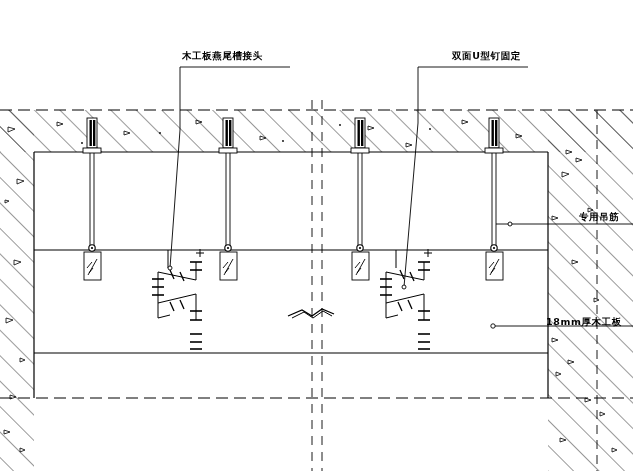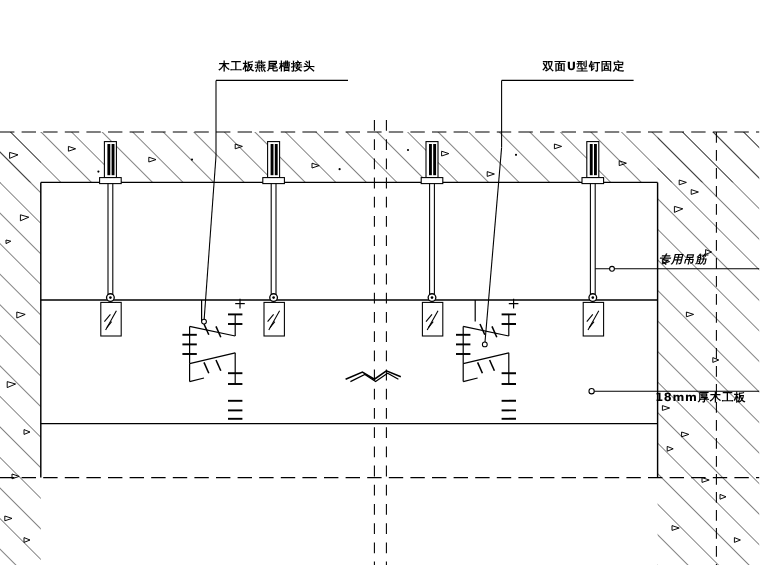--- a/index.html
+++ b/index.html
@@ -27,22 +27,22 @@
     font-family: "DejaVu Sans", sans-serif;
     font-size: 9.5px;
     font-weight: bold;
     letter-spacing: 0.6px;
     color: #000000;
     white-space: nowrap;
     line-height: 1;
   }
   .anno-top-left { left: 182px; top: 51px; }
   .anno-top-right { left: 452px; top: 51px; }
-  .anno-right-mid { left: 549px; top: 212px; font-style: italic; }
-  .anno-right-low { left: 546px; top: 327px; }
+  .anno-right-mid { left: 579px; top: 212px; }
+  .anno-right-low { left: 546px; top: 317px; }
 </style>
 </head>
 <body>
 
 <div id="canvas-root">
 
   <svg class="drawing" viewBox="0 0 633 471">
     <defs>
 
       <pattern id="hatch45" width="18" height="18" patternUnits="userSpaceOnUse" patternTransform="rotate(-45 0 0)">

